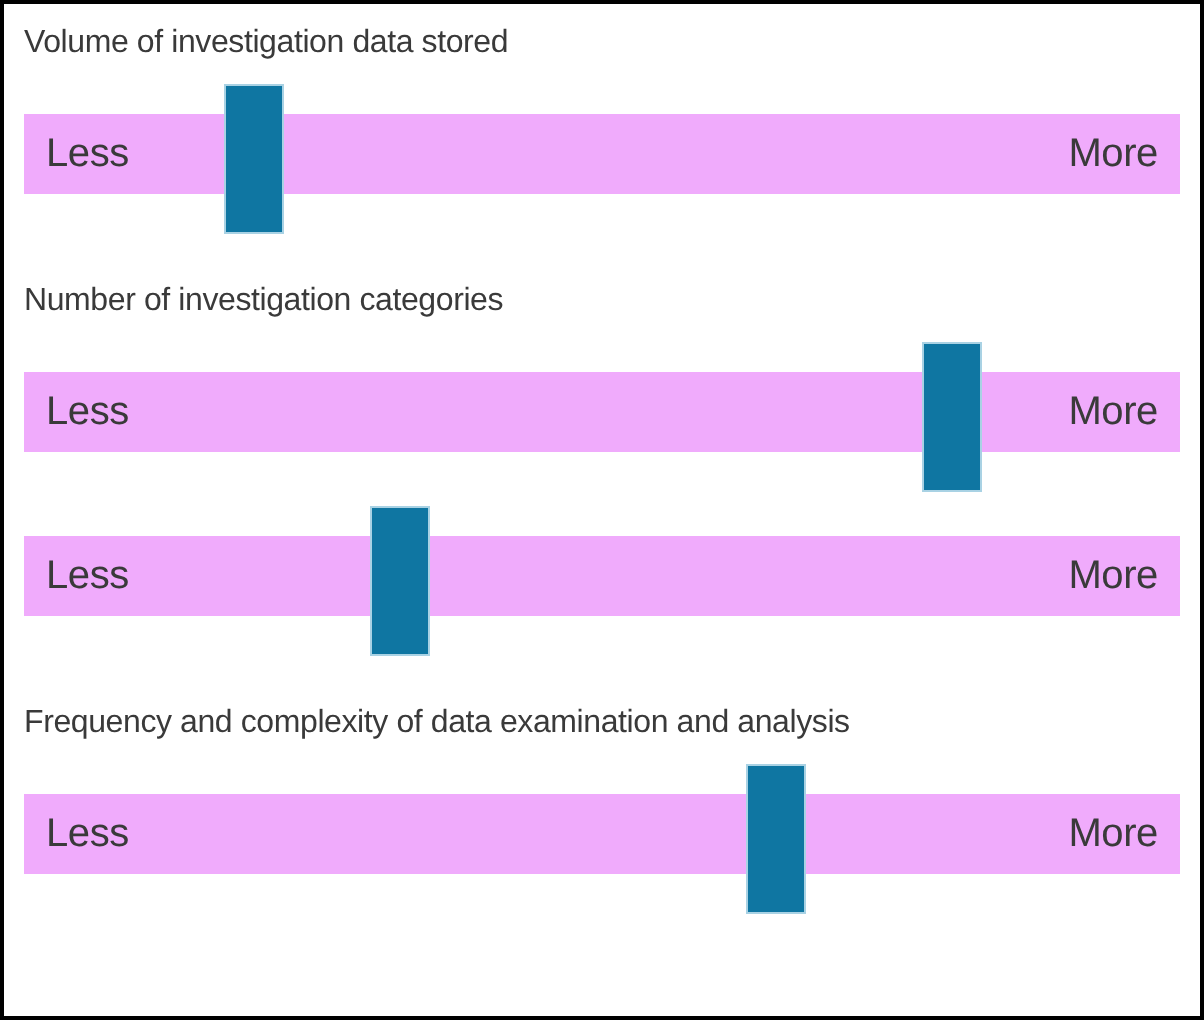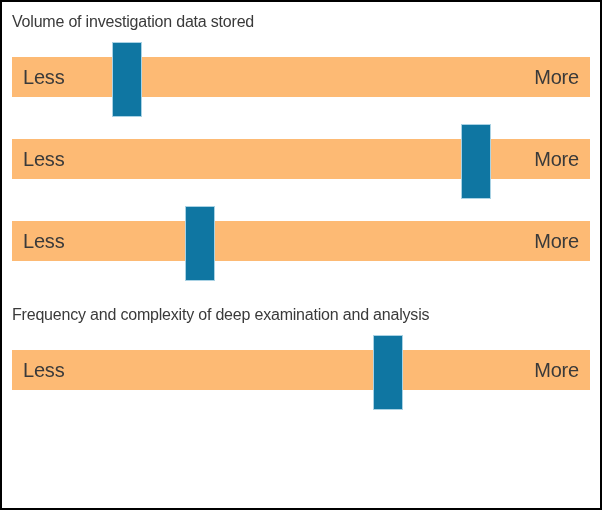--- a/index.html
+++ b/index.html
@@ -26,21 +26,21 @@
     line-height: 24px;
     color: #3a3a3a;
     letter-spacing: -0.2px;
     white-space: nowrap;
   }
   .slider-track {
     position: relative;
     margin-top: 23px;
     margin-bottom: 42px;
     height: 40px;
-    background: #fdba74;
+    background: #f0abfc;
     display: flex;
     align-items: center;
     justify-content: space-between;
     padding: 0 11px;
     box-sizing: border-box;
   }
   .endpoint-label {
     font-size: 20px;
     color: #3a3a3a;
     letter-spacing: -0.2px;
@@ -64,37 +64,38 @@
   <div class="slider-group">
     <div class="slider-label">Volume of investigation data stored</div>
     <div class="slider-track">
       <span class="endpoint-label">Less</span>
       <span class="endpoint-label">More</span>
       <div class="slider-handle" style="left: calc(19.9% - 15px);"></div>
     </div>
   </div>
 
   <div class="slider-group">
+    <div class="slider-label">Number of investigation categories</div>
     <div class="slider-track">
       <span class="endpoint-label">Less</span>
       <span class="endpoint-label">More</span>
       <div class="slider-handle" style="left: calc(80.2% - 15px);"></div>
     </div>
   </div>
 
   <div class="slider-group">
     <div class="slider-track">
       <span class="endpoint-label">Less</span>
       <span class="endpoint-label">More</span>
       <div class="slider-handle" style="left: calc(32.5% - 15px);"></div>
     </div>
   </div>
 
   <div class="slider-group">
-    <div class="slider-label">Frequency and complexity of deep examination and analysis</div>
+    <div class="slider-label">Frequency and complexity of data examination and analysis</div>
     <div class="slider-track">
       <span class="endpoint-label">Less</span>
       <span class="endpoint-label">More</span>
       <div class="slider-handle" style="left: calc(65.1% - 15px);"></div>
     </div>
   </div>
 
 </div>
 
 </body></html>

